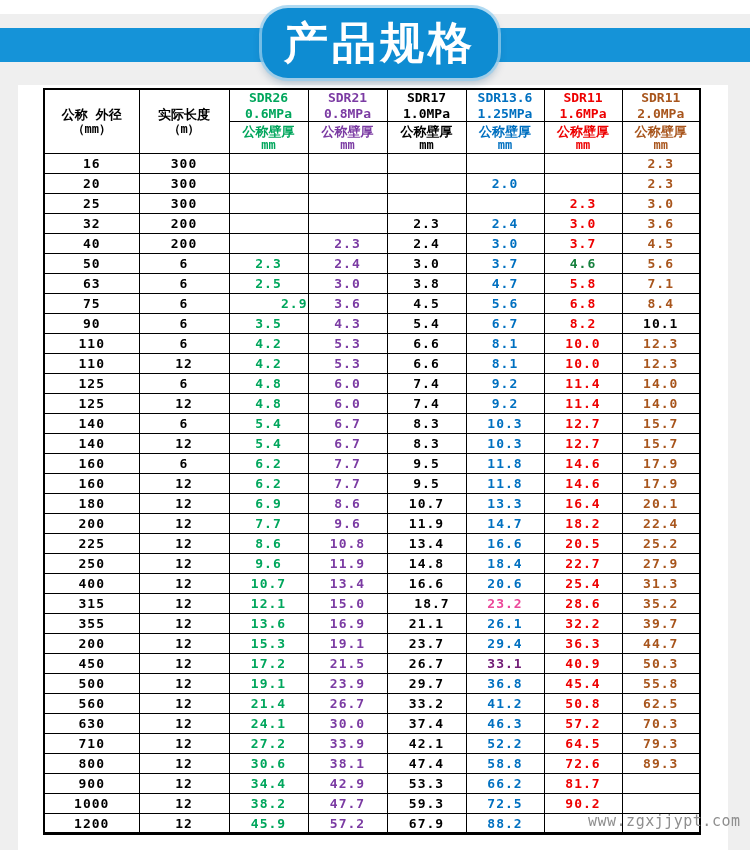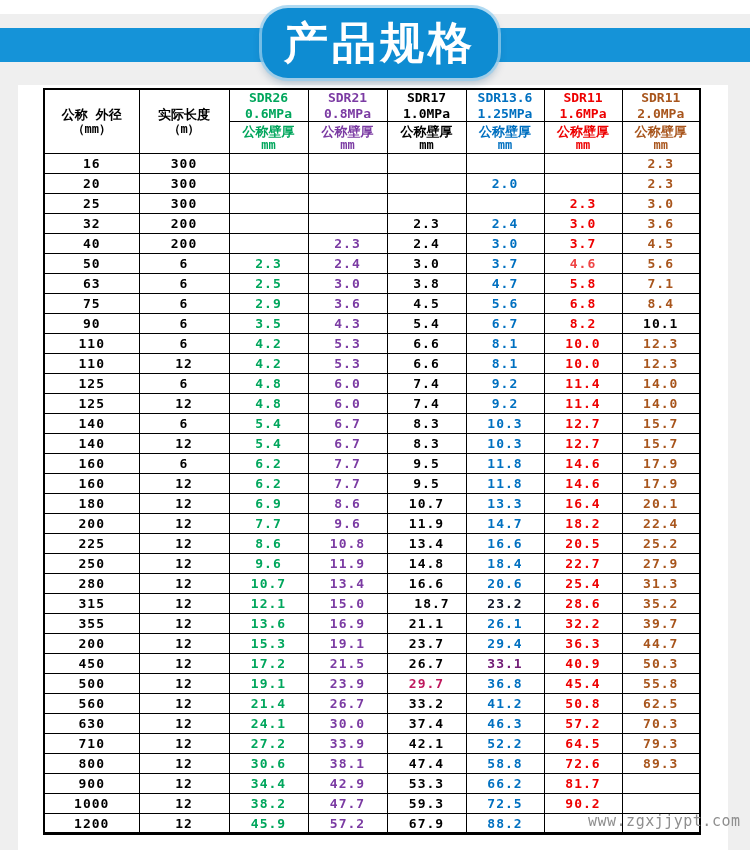--- a/index.html
+++ b/index.html
@@ -179,37 +179,37 @@
         <td style="color: rgb(238, 0, 0);">3.7</td>
         <td style="color: rgb(168, 85, 28);">4.5</td>
       </tr>
       <tr>
         <td>50</td>
         <td>6</td>
         <td style="color: rgb(0, 166, 92);">2.3</td>
         <td style="color: rgb(123, 59, 163);">2.4</td>
         <td style="color: rgb(0, 0, 0);">3.0</td>
         <td style="color: rgb(0, 112, 192);">3.7</td>
-        <td style="color: #ef4444; margin-top: 24px;">4.6</td>
+        <td style="color: #15803d; margin-top: 24px;">4.6</td>
         <td style="color: rgb(168, 85, 28);">5.6</td>
       </tr>
       <tr>
         <td>63</td>
         <td>6</td>
         <td style="color: rgb(0, 166, 92);">2.5</td>
         <td style="color: rgb(123, 59, 163);">3.0</td>
         <td style="color: rgb(0, 0, 0);">3.8</td>
         <td style="color: rgb(0, 112, 192);">4.7</td>
         <td style="color: rgb(238, 0, 0);">5.8</td>
         <td style="color: rgb(168, 85, 28);">7.1</td>
       </tr>
       <tr>
         <td>75</td>
         <td>6</td>
-        <td style="color: rgb(0, 166, 92);">2.9</td>
+        <td style="color: rgb(0, 166, 92); text-align: right;">2.9</td>
         <td style="color: rgb(123, 59, 163);">3.6</td>
         <td style="color: rgb(0, 0, 0);">4.5</td>
         <td style="color: rgb(0, 112, 192);">5.6</td>
         <td style="color: rgb(238, 0, 0);">6.8</td>
         <td style="color: rgb(168, 85, 28);">8.4</td>
       </tr>
       <tr>
         <td>90</td>
         <td>6</td>
         <td style="color: rgb(0, 166, 92);">3.5</td>
@@ -333,36 +333,36 @@
         <td>250</td>
         <td>12</td>
         <td style="color: rgb(0, 166, 92);">9.6</td>
         <td style="color: rgb(123, 59, 163);">11.9</td>
         <td style="color: rgb(0, 0, 0);">14.8</td>
         <td style="color: rgb(0, 112, 192);">18.4</td>
         <td style="color: rgb(238, 0, 0);">22.7</td>
         <td style="color: rgb(168, 85, 28);">27.9</td>
       </tr>
       <tr>
-        <td>280</td>
+        <td>400</td>
         <td>12</td>
         <td style="color: rgb(0, 166, 92);">10.7</td>
         <td style="color: rgb(123, 59, 163);">13.4</td>
         <td style="color: rgb(0, 0, 0);">16.6</td>
         <td style="color: rgb(0, 112, 192);">20.6</td>
         <td style="color: rgb(238, 0, 0);">25.4</td>
         <td style="color: rgb(168, 85, 28);">31.3</td>
       </tr>
       <tr>
         <td>315</td>
         <td>12</td>
         <td style="color: rgb(0, 166, 92);">12.1</td>
         <td style="color: rgb(123, 59, 163);">15.0</td>
         <td style="color: rgb(0, 0, 0); padding-left: 11px;">18.7</td>
-        <td style="color: #0f172a; text-align: center;">23.2</td>
+        <td style="color: #ec4899; text-align: center;">23.2</td>
         <td style="color: rgb(238, 0, 0);">28.6</td>
         <td style="color: rgb(168, 85, 28);">35.2</td>
       </tr>
       <tr>
         <td>355</td>
         <td>12</td>
         <td style="color: rgb(0, 166, 92);">13.6</td>
         <td style="color: rgb(123, 59, 163);">16.9</td>
         <td style="color: rgb(0, 0, 0);">21.1</td>
         <td style="color: rgb(0, 112, 192);">26.1</td>
@@ -387,21 +387,21 @@
         <td style="color: rgb(0, 0, 0);">26.7</td>
         <td style="color: #701a75;">33.1</td>
         <td style="color: rgb(238, 0, 0);">40.9</td>
         <td style="color: rgb(168, 85, 28);">50.3</td>
       </tr>
       <tr>
         <td>500</td>
         <td>12</td>
         <td style="color: rgb(0, 166, 92);">19.1</td>
         <td style="color: rgb(123, 59, 163);">23.9</td>
-        <td style="color: #be185d; margin-top: 43px;">29.7</td>
+        <td style="color: #000000; margin-top: 43px;">29.7</td>
         <td style="color: rgb(0, 112, 192);">36.8</td>
         <td style="color: rgb(238, 0, 0);">45.4</td>
         <td style="color: rgb(168, 85, 28);">55.8</td>
       </tr>
       <tr>
         <td>560</td>
         <td>12</td>
         <td style="color: rgb(0, 166, 92);">21.4</td>
         <td style="color: rgb(123, 59, 163);">26.7</td>
         <td style="color: rgb(0, 0, 0);">33.2</td>

